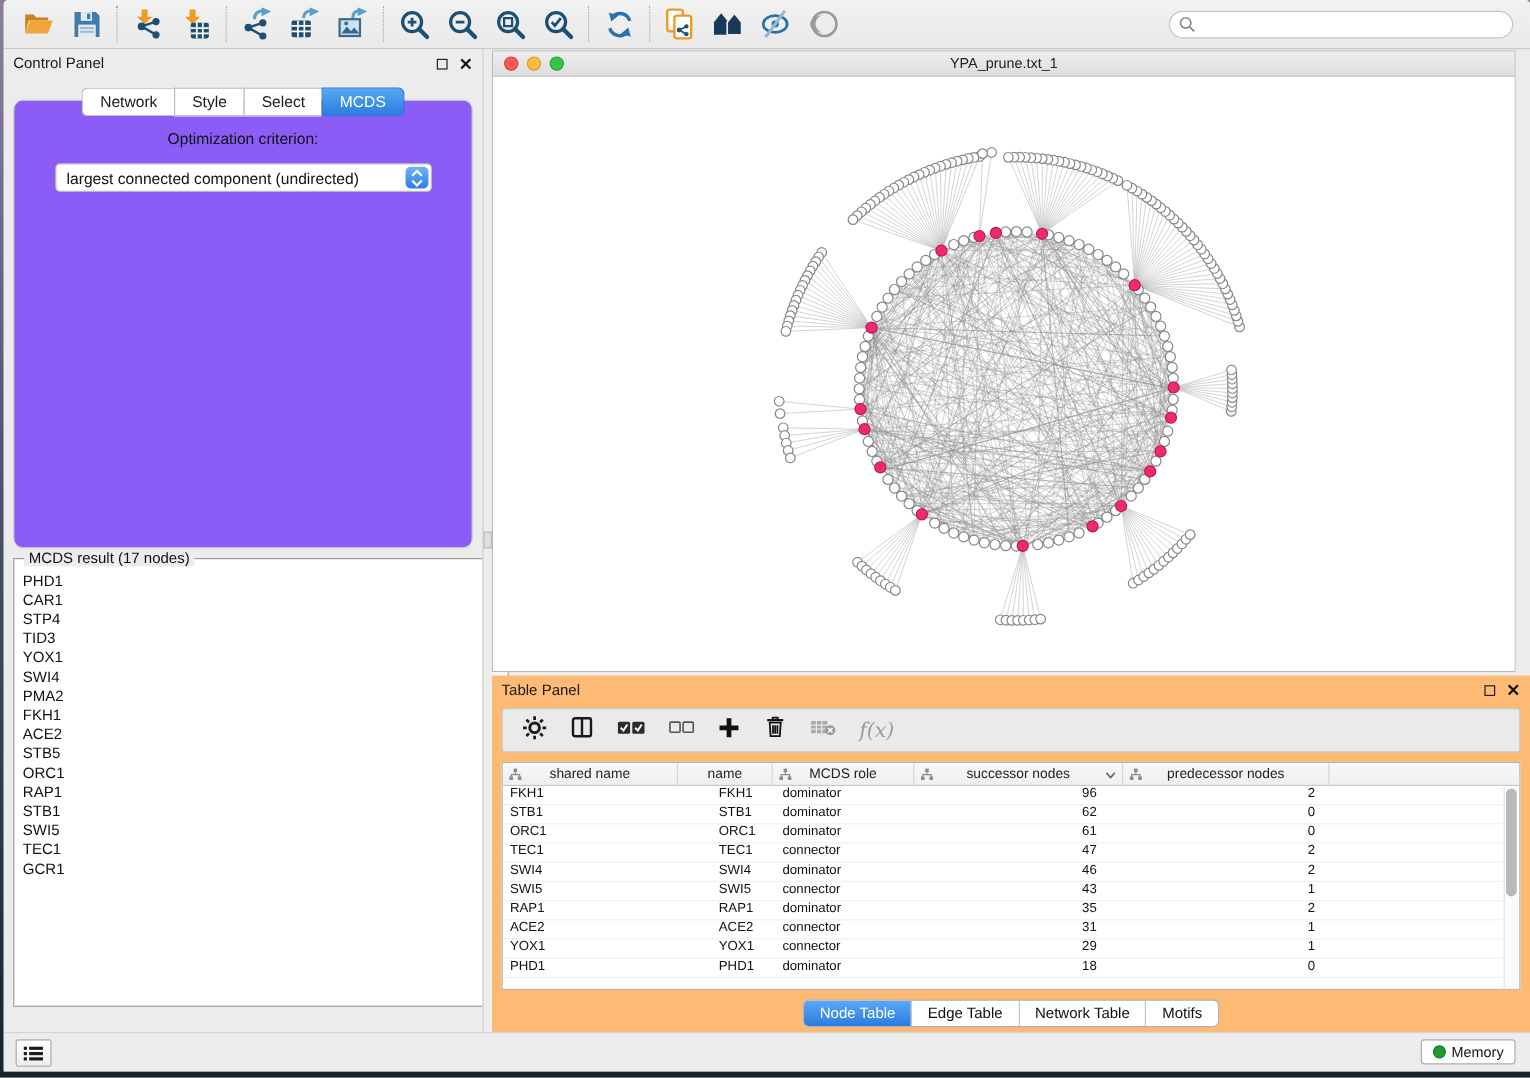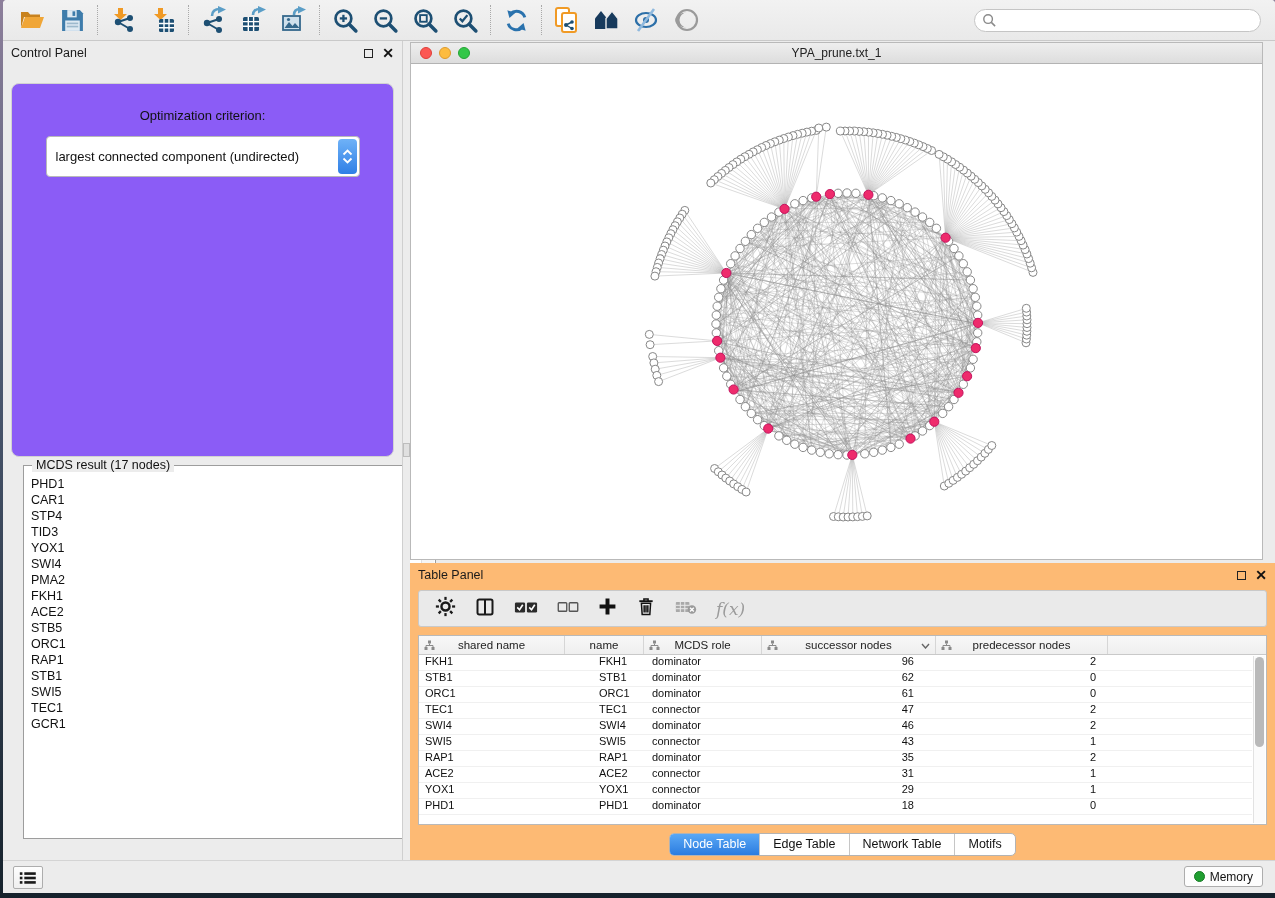--- a/index.html
+++ b/index.html
@@ -29,27 +29,27 @@
   .close-x { font-size:14px; font-weight:bold; color:#111; line-height:10px; }
 
   #cp-tabs { display:flex; justify-content:center; margin-top:8px; position:relative; z-index:2; }
   .cp-tab { background:#fff; border:1px solid #bdbdbd; border-right:none; padding:3px 14px 4px; font-size:13px; color:#1a1a1a; }
   .cp-tab:first-child { border-radius:5px 0 0 5px; }
   .cp-tab:last-child { border-right:1px solid #bdbdbd; border-radius:0 5px 5px 0; }
   .cp-tab.selected { background:linear-gradient(#59a7f4,#2b7ce0); border-color:#2b7ce0; color:#fff; }
 
   #cp-box { position:absolute; left:8px; right:8px; top:42px; height:374px; background:#8b5cf6; border:1px solid #d2d2d2; border-radius:8px; }
   #opt-label { text-align:center; margin-top:24px; font-size:13px; color:#111; }
-  #dropdown { width:314px; height:41px; margin:13px auto 0; background:#fff; border:1px solid #b9b9b9; border-radius:4px; display:flex; align-items:center; padding-left:9px; font-size:13px; color:#111; position:relative; }
+  #dropdown { width:314px; height:24px; margin:13px auto 0; background:#fff; border:1px solid #b9b9b9; border-radius:4px; display:flex; align-items:center; padding-left:9px; font-size:13px; color:#111; position:relative; }
   #dropdown .stepper { position:absolute; right:2px; top:2px; bottom:2px; width:19px; border-radius:4px; background:linear-gradient(#6fb2f7,#2f7fe6); display:flex; flex-direction:column; align-items:center; justify-content:center; gap:1px; }
   #btn-row { display:flex; justify-content:center; gap:13px; margin-top:12px; }
   .cp-btn { background:linear-gradient(#ffffff,#f2f2f2); border:1px solid #b5b5b5; border-radius:5px; padding:4px 16px; font-size:13px; color:#111; }
   .cp-btn.focused { box-shadow:0 0 0 3px rgba(100,165,240,.6); border-color:#7aaee8; }
 
-  #mcds-fieldset { position:absolute; left:20px; top:424px; width:413px; bottom:21px; border:1px solid #9d9d9d; background:#fff;text-decoration:underline; }
+  #mcds-fieldset { position:absolute; left:8px; top:424px; width:413px; bottom:21px; border:1px solid #9d9d9d; background:#fff;text-decoration:underline; }
   #mcds-legend { position:absolute; top:-8px; left:8px; background:#ececec; padding:0 4px; font-size:12.5px; color:#111; }
   #mcds-list { position:absolute; left:1px; top:8px; right:15px; bottom:1px; overflow:hidden; padding:2px 0 0 6px; }
   .mcds-item { font-size:12.5px; line-height:16px; color:#111; }
   #mcds-scroll { position:absolute; top:8px; right:1px; width:13px; bottom:1px; background:#f6f6f6; border-left:1px solid #e0e0e0; }
 
   
   #splitter { position:absolute; left:399px; top:0; width:8px; bottom:0; background:#ececec; border-left:1px solid #cfcfcf; }
   #splitter .handle { position:absolute; top:402px; left:0; width:7px; height:14px; background:#e0e0e0; border:1px solid #bdbdbd; }
 
   
@@ -280,20 +280,26 @@
 
     <div id="control-panel">
       <div class="panel-titlebar">
         <span class="panel-title">Control Panel</span>
         <span class="panel-btns">
           <span class="float-box"></span>
           <span class="close-x">✕</span>
         </span>
       </div>
 
+      <div id="cp-tabs">
+        <span class="cp-tab">Network</span>
+        <span class="cp-tab">Style</span>
+        <span class="cp-tab">Select</span>
+        <span class="cp-tab selected">MCDS</span>
+      </div>
 
       <div id="cp-box">
         <div id="opt-label">Optimization criterion:</div>
         <div id="dropdown">
           <span>largest connected component (undirected)</span>
           <span class="stepper">
             <svg width="11" height="7" viewBox="0 0 11 7">
                 <polyline points="1.5,5.5 5.5,1.5 9.5,5.5" fill="none" stroke="#fff" stroke-width="1.8"></polyline>
               </svg>
             <svg width="11" height="7" viewBox="0 0 11 7">

